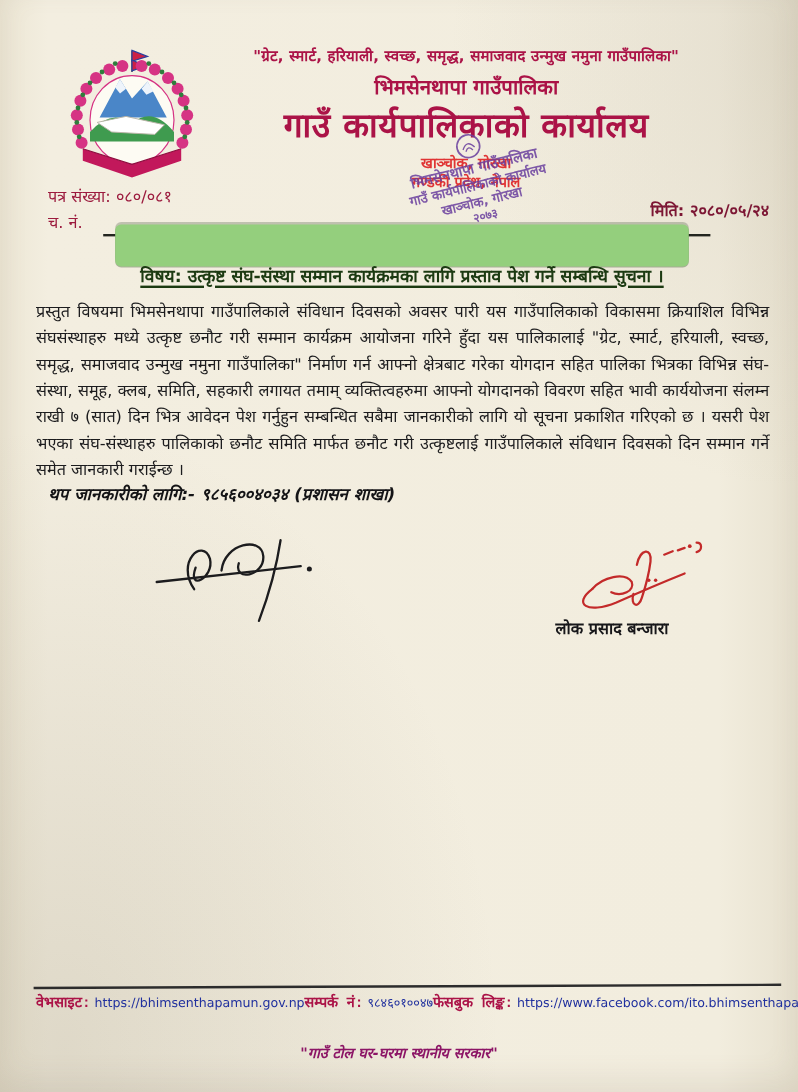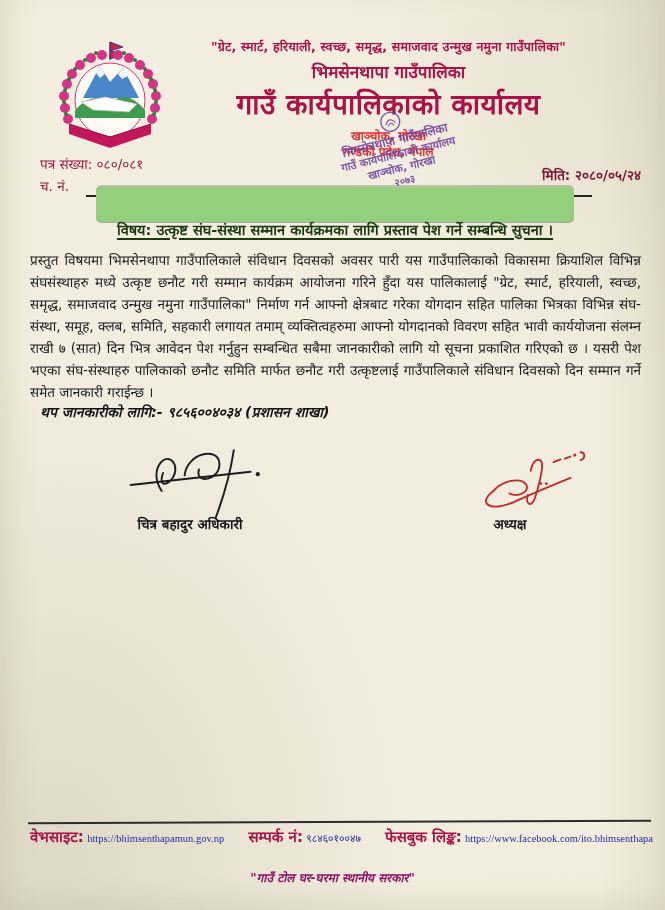--- a/index.html
+++ b/index.html
@@ -59,22 +59,22 @@
   .sig-right-img{position:absolute;left:450px;top:448px;}
   .sig-block{position:absolute;text-align:center;color:#17171a;font-weight:bold;font-size:13.5px;line-height:1.75;}
   .sig-block-left{left:70px;top:513px;width:240px;}
   .sig-block-right{left:420px;top:513px;width:180px;}
   .footer-rule{position:absolute;left:28px;right:14px;top:821px;border-top:2px solid #2c2c2c;transform:rotate(-.25deg);}
   .footer-row1{
     position:absolute;left:30px;right:12px;top:826px;
     display:flex;justify-content:space-between;align-items:baseline;
     font-size:10.5px;
   }
-  .f-label{color:#ab1347;font-weight:bold;font-size:15px;}
-  .f-val{color:#20309e;font-family:Liberation Serif, serif;}
+  .f-label{color:#ab1347;font-weight:bold;font-size:12px;font-family:Liberation Mono, monospace;}
+  .f-val{color:#20309e;}
   .f-group{white-space:nowrap;}
   .footer-row2{position:absolute;left:30px;top:845px;font-size:10.5px;}
   .footer-slogan{
     position:absolute;left:0;right:0;top:869px;text-align:center;
     font-size:12px;font-weight:bold;font-style:italic;color:#8c1566;
   }
 </style>
 </head>
 <body>
 
@@ -173,40 +173,39 @@
       <g fill="none" stroke="#1c1c1e" stroke-width="3.2" stroke-linecap="round">
         <path d="M6,70 L206,48"></path>
         <path d="M58,80 C32,42 70,8 80,38 C86,64 48,84 60,50"></path>
         <path d="M96,54 C100,16 152,6 154,34 C156,62 112,70 120,44"></path>
         <path d="M178,12 C172,52 160,92 148,124"></path>
       </g>
       <circle cx="218" cy="52" r="3.5" fill="#1c1c1e"></circle>
     </svg>
   </div>
   <div class="sig-block sig-block-left">
-    <div>चित्र बहादुर अधिकारी</div>
   </div>
 
   <div class="sig-right-img">
     <svg width="160" height="64" viewBox="0 0 170 90">
       <g fill="none" stroke="#c32a2a" stroke-width="2.6" stroke-linecap="round">
         <path d="M34,60 C10,78 28,90 62,76 C98,60 122,50 142,42"></path>
         <path d="M34,60 C46,46 72,40 80,52 C84,62 68,70 56,64"></path>
         <path d="M86,32 C90,12 104,12 102,28 C100,44 96,58 92,70 C88,84 78,80 82,66"></path>
         <path d="M118,20 l10,-4"></path>
         <path d="M134,15 l8,-3"></path>
         <path d="M156,6 c7,0 7,9 0,11"></path>
       </g>
       <circle cx="100" cy="50" r="2" fill="#c32a2a"></circle>
       <circle cx="108" cy="50" r="2" fill="#c32a2a"></circle>
       <circle cx="148" cy="10" r="2.2" fill="#c32a2a"></circle>
     </svg>
   </div>
   <div class="sig-block sig-block-right">
-    <div>अध्यक्ष</div>
+    <div>लोक प्रसाद बन्जारा</div>
   </div>
 
   <div class="footer-rule"></div>
   <div class="footer-row1">
     <span class="f-group">
       <span class="f-label">वेभसाइट:</span>
       <span class="f-val">https://bhimsenthapamun.gov.np</span>
     </span>
     <span class="f-group">
       <span class="f-label">सम्पर्क नं:</span>

